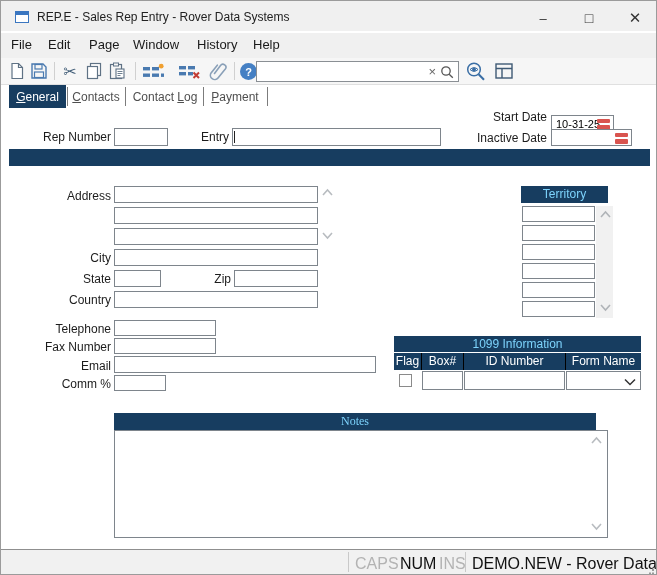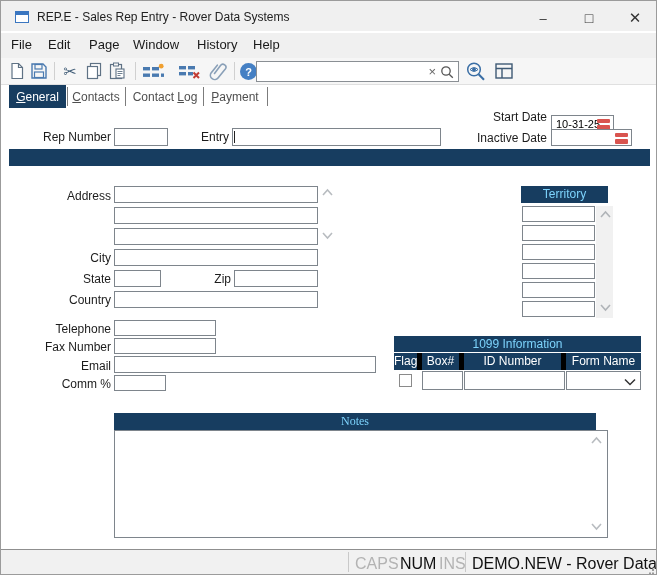--- a/index.html
+++ b/index.html
@@ -38,21 +38,21 @@
   .hdr { background:#173d60; color:#7dd3fc; font-size:12px; text-align:center; line-height:17px; }
   .navybar { left:8px; top:148px; width:641px; height:17px; background:#173d60; }
   .datefld { background:#fff; border:1px solid #7e858c; }
   .datefld input { position:absolute; left:2px; top:1px; width:56px; height:13px; border:none; outline:none; font-size:11px; font-family:inherit; background:transparent; }
   .cal { position:absolute; right:3px; top:3px; }
   .scroll-arrow { width:14px; height:10px; display:flex; align-items:center; justify-content:center; }
   .track { background:#f1f1f1; }
   .caret { left:233px; top:130px; width:1px; height:12px; background:#222; }
 
   
-  .colhdr { background:#173d60; color:#fff; font-size:12px; text-align:center; line-height:17px; border-right:5px solid #000000; }
+  .colhdr { background:#173d60; color:#fff; font-size:12px; text-align:center; line-height:17px; border-right:1px solid #000000; }
   .checkbox { width:13px; height:13px; background:#fff; border:1px solid #8a8a8a; }
   .select { background:#fff; border:1px solid #7e858c; }
 
   textarea.notes { position:absolute; left:113px; top:429px; width:494px; height:108px; border:1px solid #7e858c; resize:none; outline:none; font-family:inherit; font-size:12px; }
 
   
   .statusbar { top:548px; left:0; width:100%; height:27px; background:#f1f1f1; border-top:1px solid #8f8f8f; }
   .status-txt { top:554px; font-size:16px; white-space:nowrap; }
   .dim { color:#b3b3b3; }
   .ssep { top:551px; width:1px; height:20px; background:#c9c9c9; }

